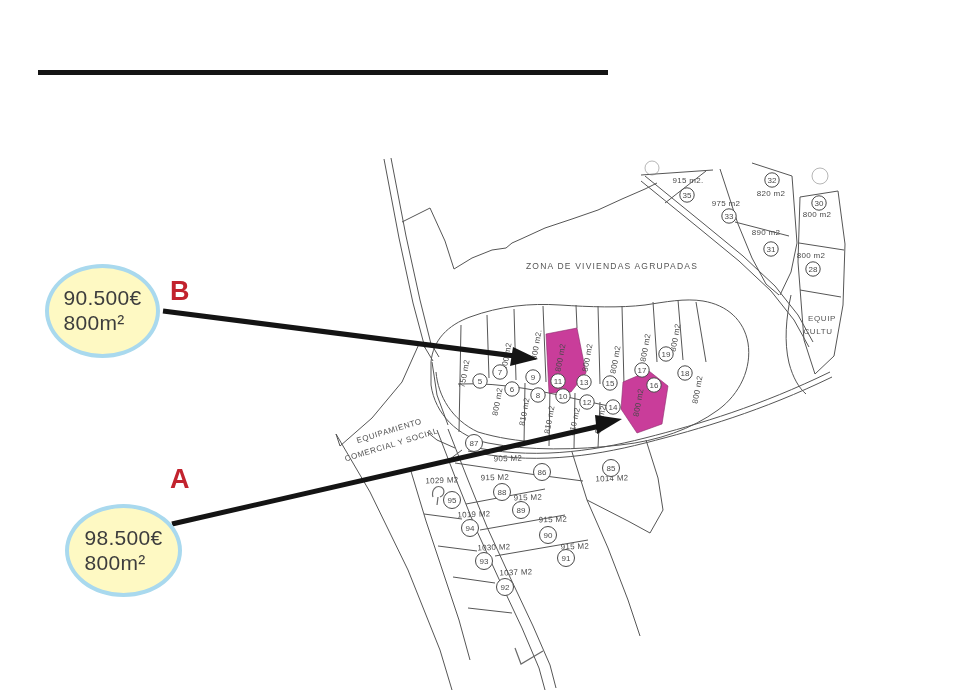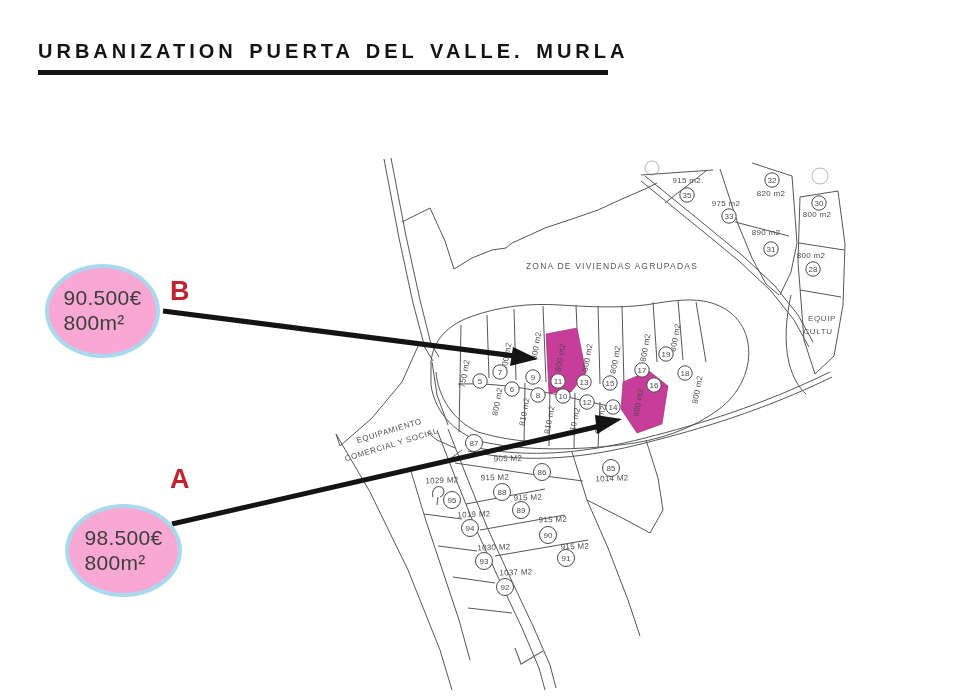--- a/index.html
+++ b/index.html
@@ -2,21 +2,21 @@
 <html><head>
 <meta charset="utf-8">
 <style>
   html,body{margin:0;padding:0;background:#ffffff;}
   .canvas{position:relative;width:960px;height:700px;background:#fff;overflow:hidden;
           font-family:"Liberation Sans",sans-serif;}
   .title{position:absolute;left:38px;top:40px;font-size:20px;font-weight:700;
          letter-spacing:4px;word-spacing:3px;color:#141414;white-space:nowrap;}
   .title-underline{position:absolute;left:38px;top:70px;width:570px;height:5px;background:#141414;}
   .map-svg{position:absolute;left:0;top:0;width:960px;height:700px;}
-  .oval{position:absolute;border:4px solid #a9d9ee;border-radius:50%;background:#f9a8d4;
+  .oval{position:absolute;border:4px solid #a9d9ee;border-radius:50%;background:#fef9c3;
         box-sizing:border-box;display:flex;align-items:center;justify-content:center;}
   .oval-b{left:45px;top:264px;width:115px;height:94px;}
   .oval-a{left:65px;top:504px;width:117px;height:93px;}
   .oval .txt{font-size:21px;color:#3d3d3d;line-height:1.18;letter-spacing:.3px;text-align:left;}
   .letter{position:absolute;font-size:27px;font-weight:700;color:#c2232e;}
   .letter-b{left:170px;top:276px;}
   .letter-a{left:170px;top:464px;}
   
   .lines path{fill:none;stroke:#565656;stroke-width:1;}
   .faint{fill:none;stroke:#7a7a7a;stroke-width:1;opacity:.55;}
@@ -29,21 +29,20 @@
   .hl-poly{stroke:#8c2a6b;stroke-width:.6;}
   .arrow{stroke:#141414;stroke-width:5;fill:none;}
   .arrow-head{fill:#141414;stroke:none;}
   .mark{fill:none;stroke:#6a6a6a;stroke-width:1.2;}
 </style>
 </head>
 <body>
 
 <div class="canvas">
 
-  <div class="title">URBANIZATION PUERTA DEL VALLE. MURLA</div>
   <div class="title-underline"></div>
 
   <svg class="map-svg" viewBox="0 0 960 700">
 
     <g class="lines">
 
       <path d="M384,159 L399,238 L413,303 L425,348"></path>
       <path d="M391,158 L406,236 L420,300 L431,344"></path>
       <path d="M424,346 L433,361"></path>
       <path d="M430,342 L439,357"></path>

